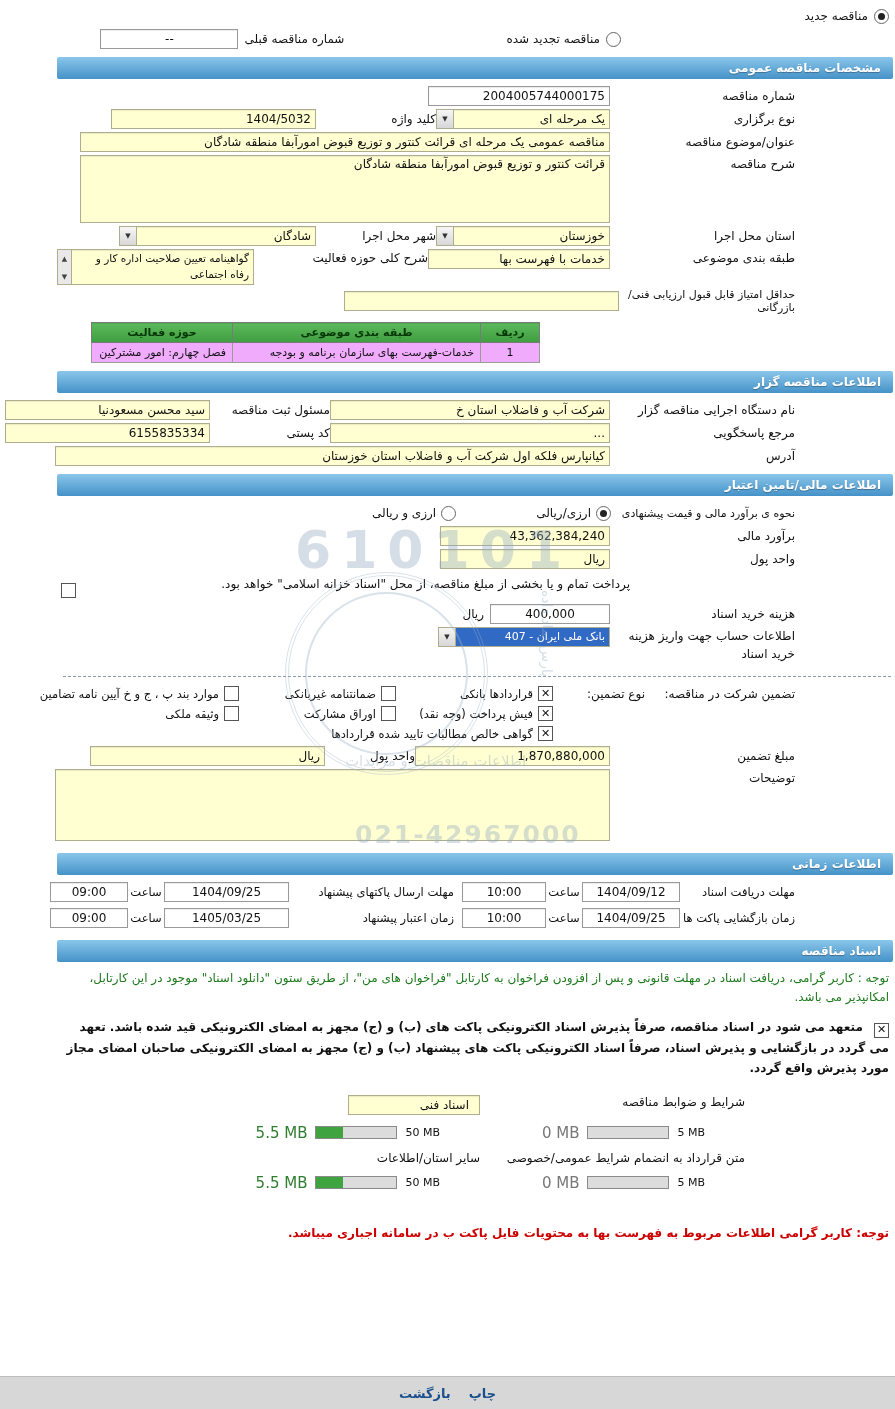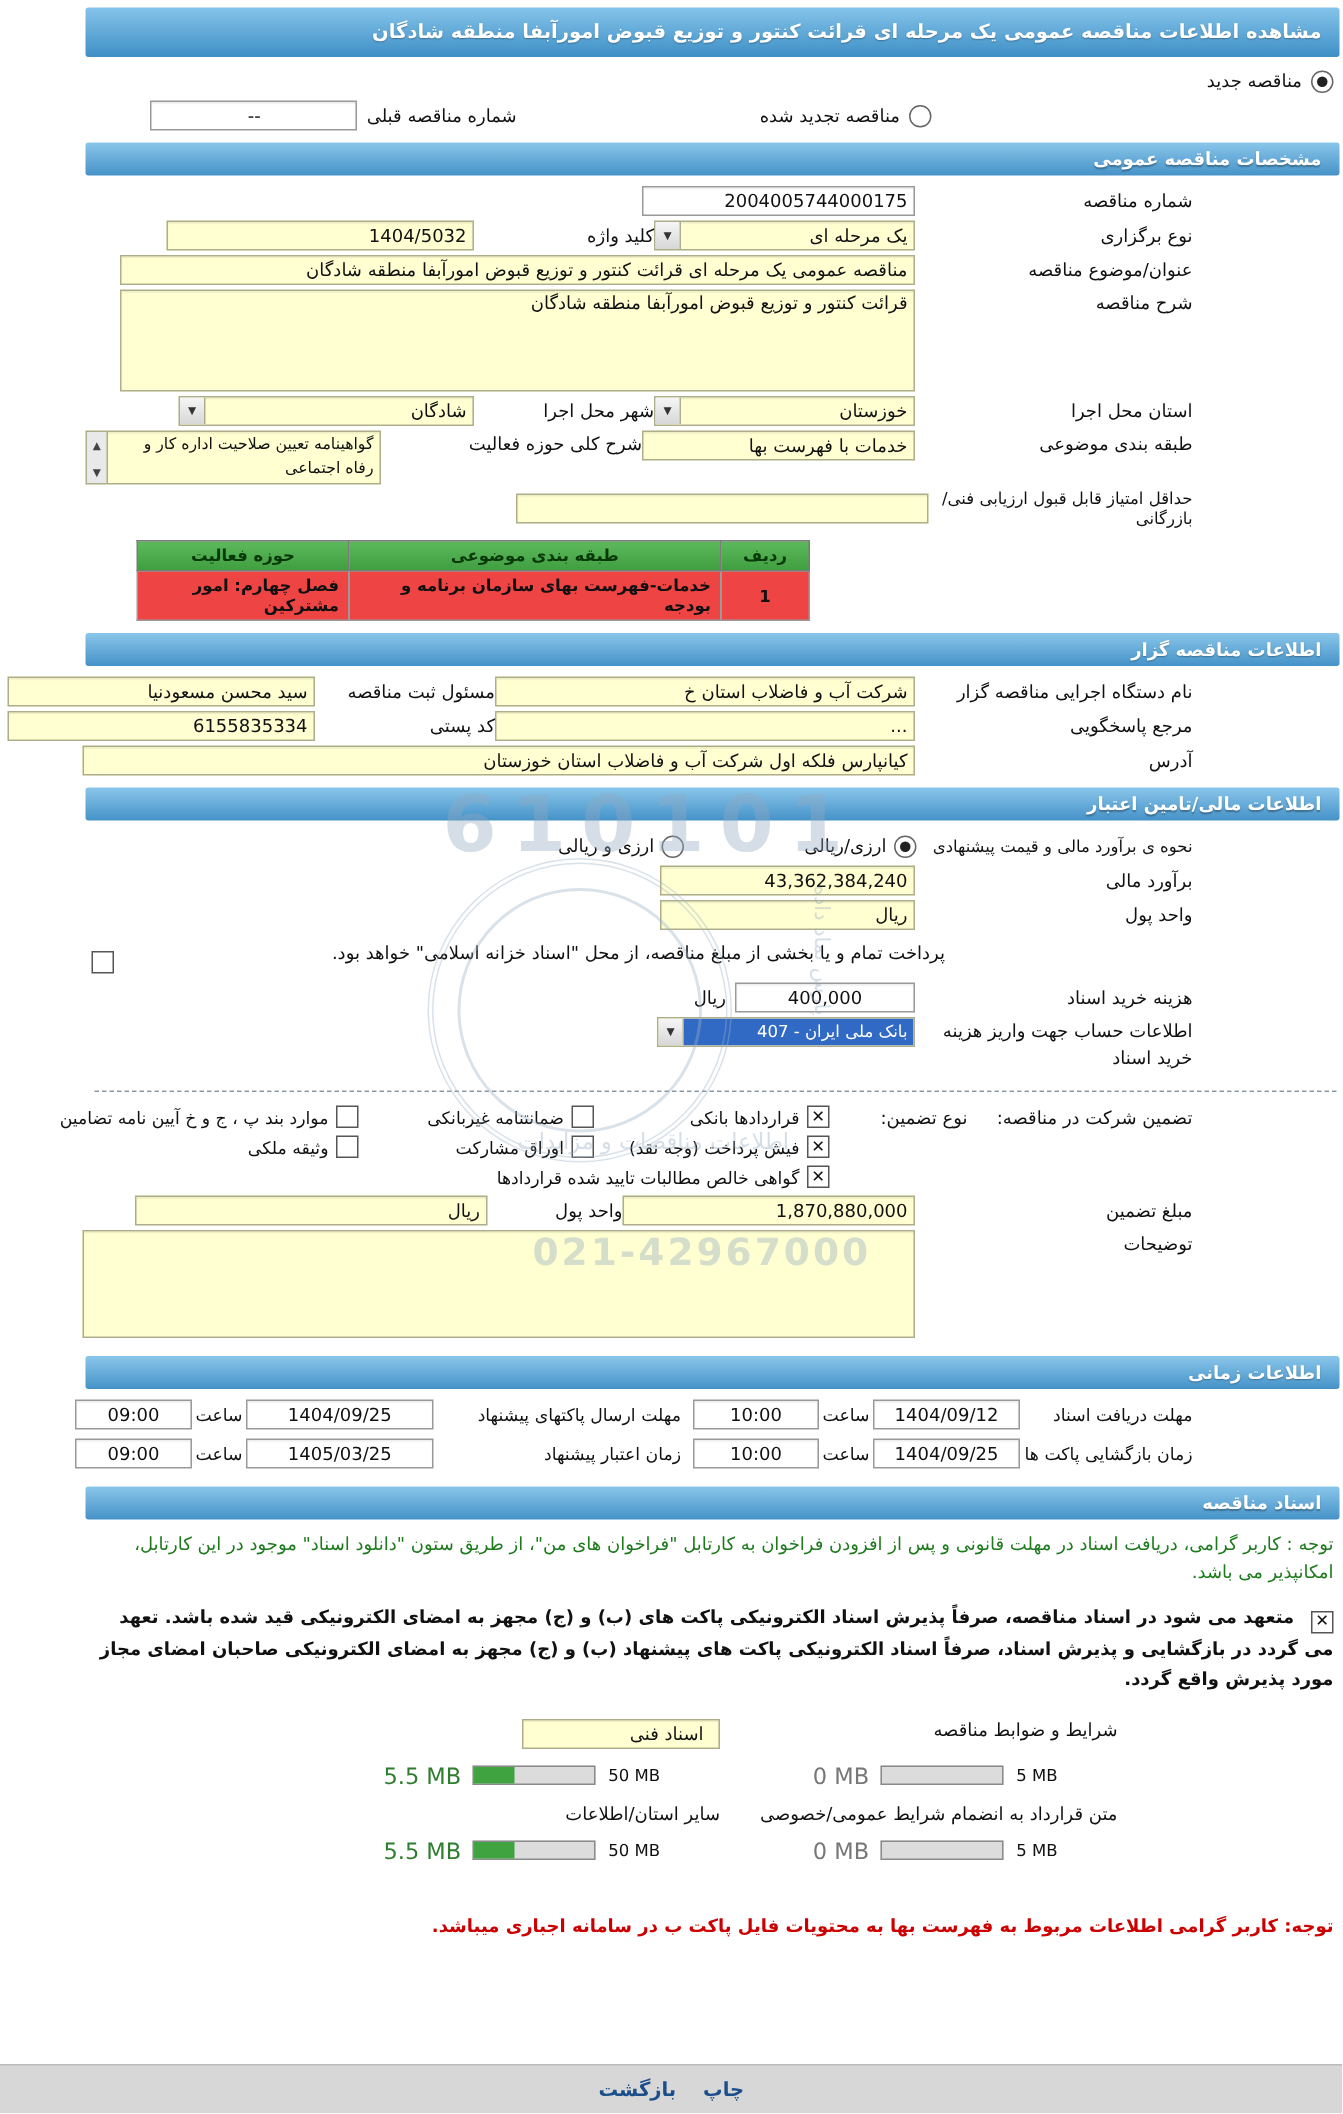--- a/index.html
+++ b/index.html
@@ -42,21 +42,21 @@
   .radio{width:13px;height:13px;border:1px solid #666;border-radius:50%;background:#fff;
     display:inline-block;position:relative;flex:none;}
   .radio.checked::after{content:"";position:absolute;inset:3px;border-radius:50%;background:#222;}
   .checkbox{width:13px;height:13px;border:1px solid #555;background:#fff;display:inline-flex;
     align-items:center;justify-content:center;font-size:11px;color:#111;flex:none;line-height:1;}
   .checkbox.checked::after{content:"✕";margin-top:-1px;}
 
   .tbl-wrap{margin:8px 353px 8px 0;}
   table.tbl{border-collapse:collapse;font-size:11px;}
   .tbl th{background:linear-gradient(#5cb85c,#3f9e3f);color:#073807;font-weight:bold;border:1px solid #7a7a7a;padding:3px 6px;}
-  .tbl td{background:#ef4444;border:1px solid #9a9a9a;padding:3px 6px;font-weight:bold;}
+  .tbl td{background:#f0abfc;border:1px solid #9a9a9a;padding:3px 6px;}
   .col-idx{width:46px;text-align:center;} .col-cat{width:235px;} .col-act{width:128px;}
 
   .row-treasury{padding-right:263px;margin:6px 0;}
   .note-text{width:535px;line-height:1.55;}
   .cb-left{margin-right:auto;margin-top:8px;}
 
   .hr-dash{border:0;border-top:1px dashed #8b9aa6;margin:13px 2px 9px 6px;}
 
   .g-row{display:flex;align-items:center;margin:5px 0;padding-right:98px;padding-left:4px;}
   .g-row2{padding-right:340px;}
@@ -111,21 +111,20 @@
   <div class="wm">
     <div class="wm-digits">610101</div>
     <div class="wm-circle"></div>
     <div class="wm-side">پارس نماد داده</div>
     <div class="wm-tag">اطلاعات مناقصات و مزایدات</div>
     <div class="wm-phone">021-42967000</div>
   </div>
 
   <div class="content">
 
-    <div class="titlebar">مشاهده اطلاعات مناقصه عمومی یک مرحله ای قرائت کنتور و توزیع قبوض امورآبفا منطقه شادگان</div>
 
     <div class="row" style="padding-right:4px;gap:6px;margin-top:6px;">
       <span class="radio checked"></span>
       <span class="lbl">مناقصه جدید</span>
     </div>
     <div class="row" style="padding-right:272px;gap:6px;">
       <span class="radio"></span>
       <span class="lbl">مناقصه تجدید شده</span>
       <span style="width:150px;flex:none;"></span>
       <span class="lbl">شماره مناقصه قبلی</span>

